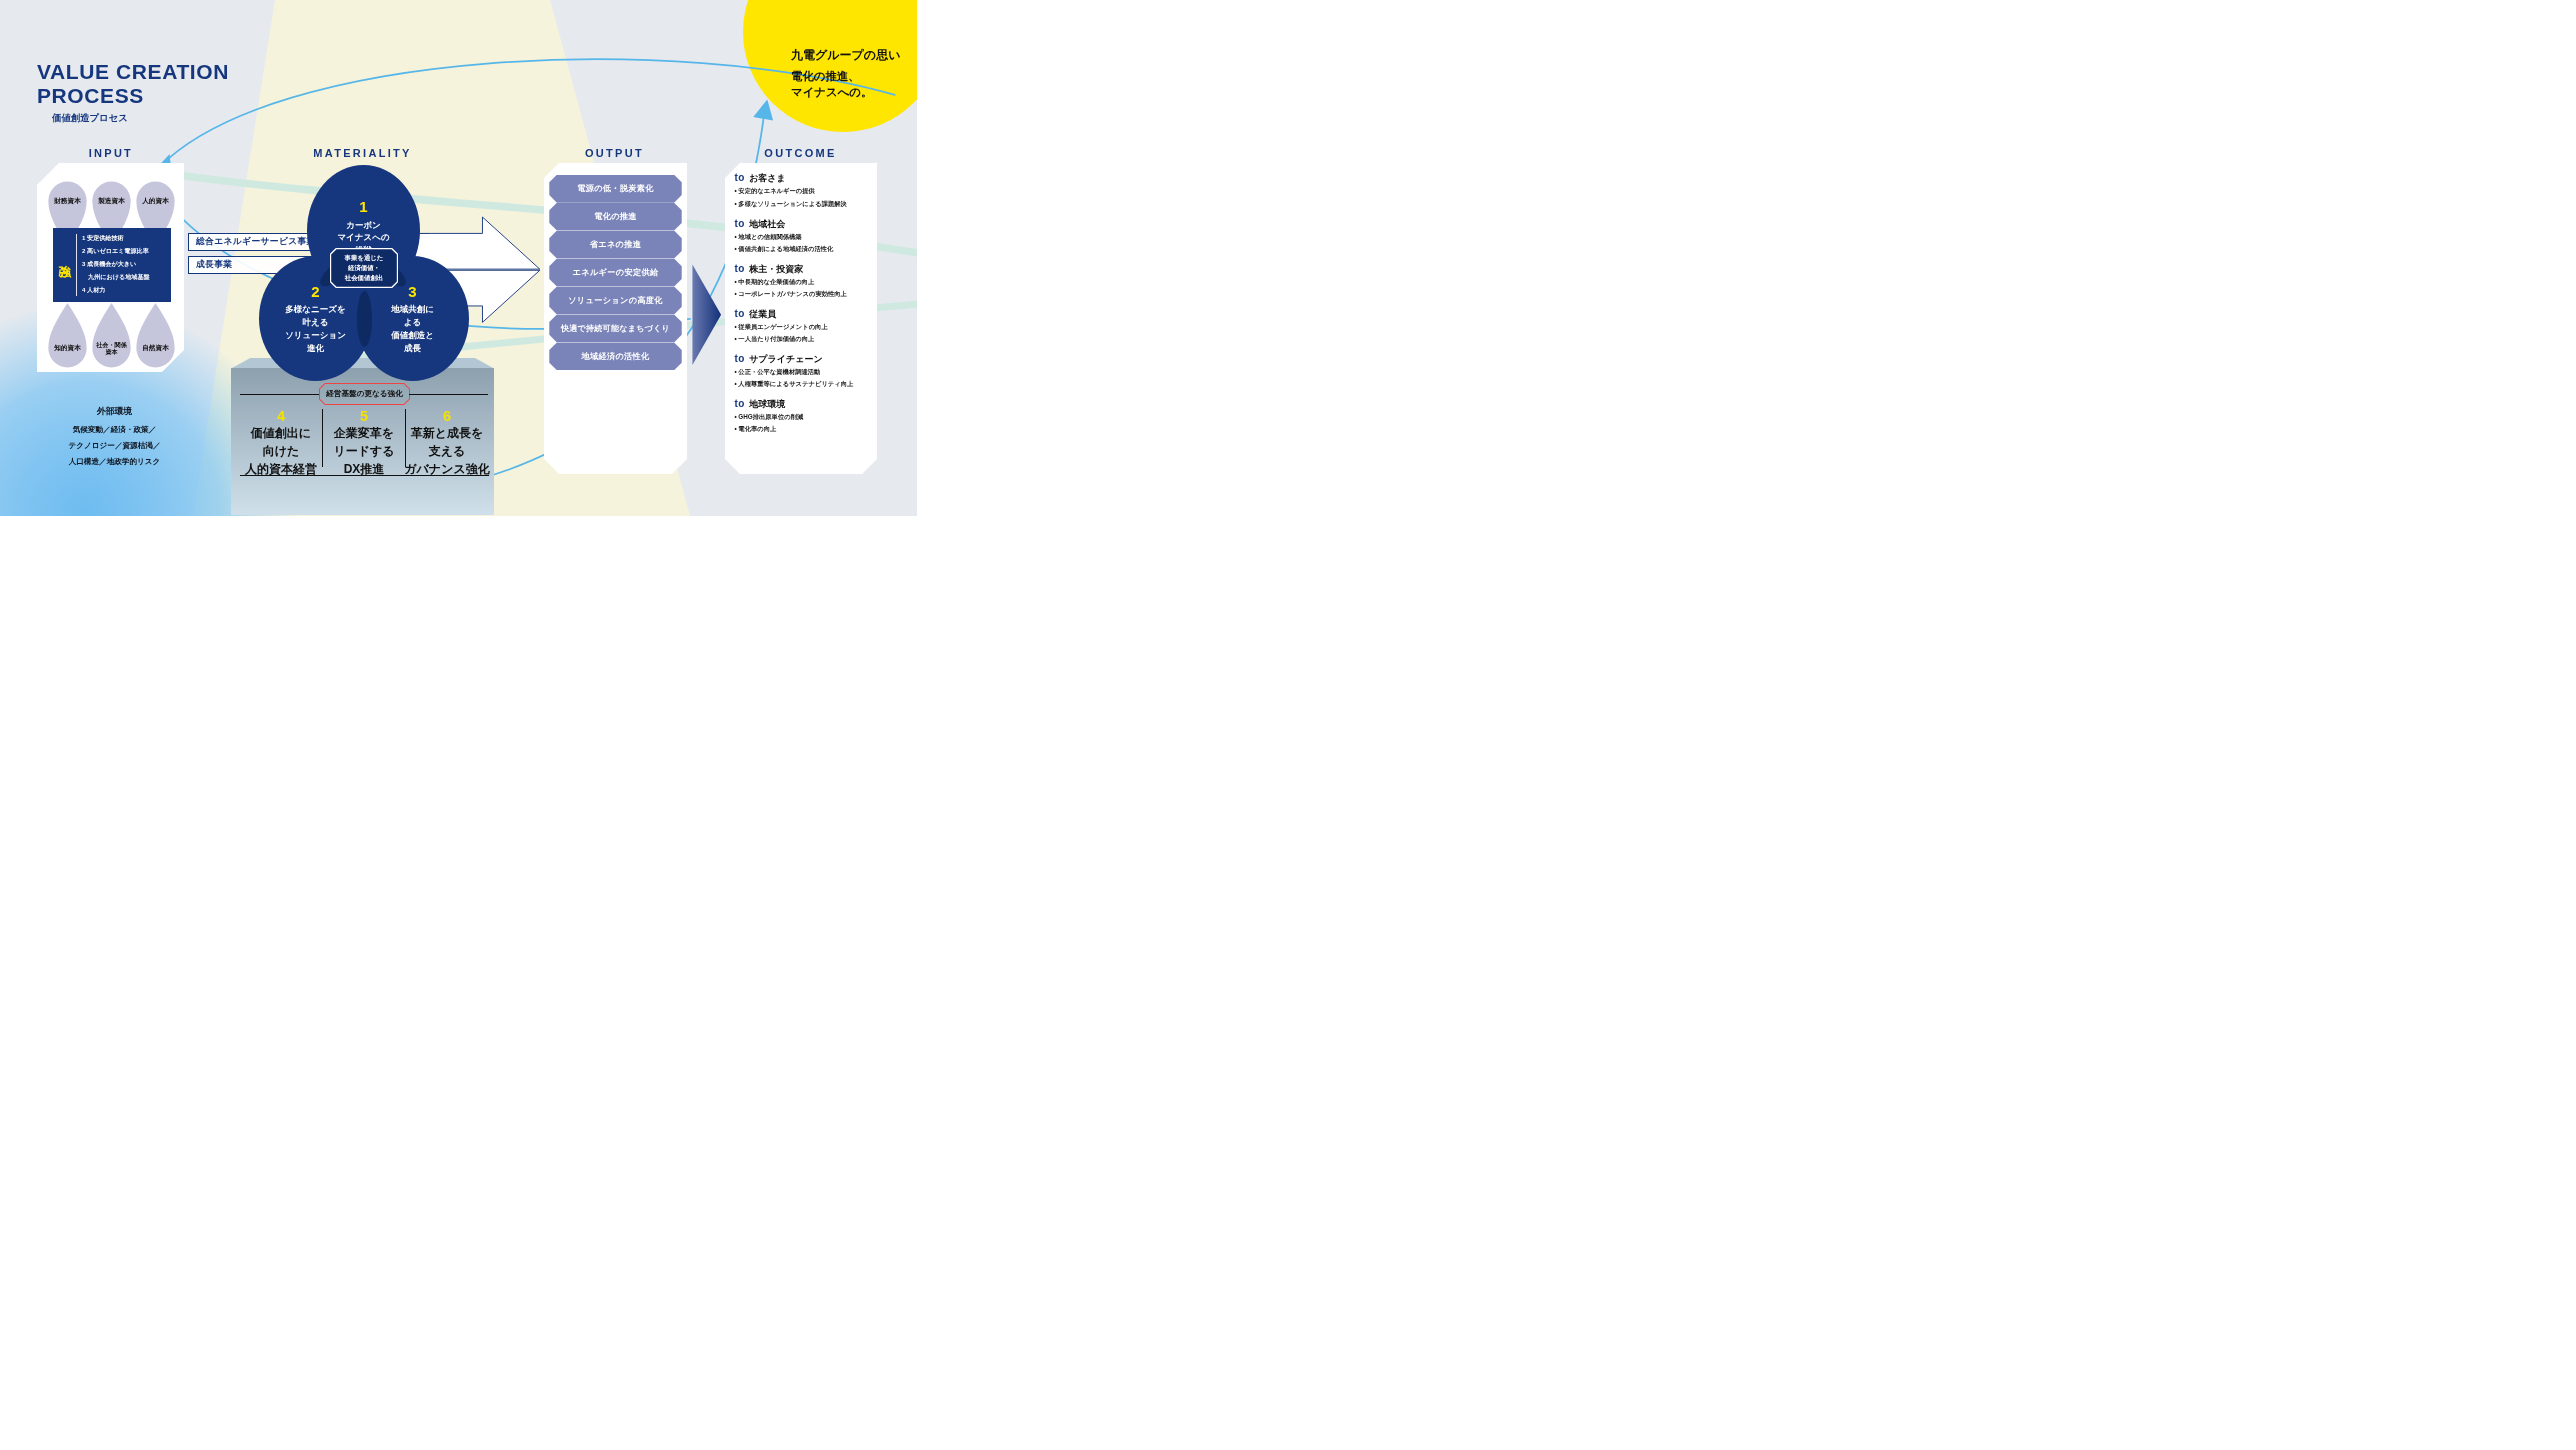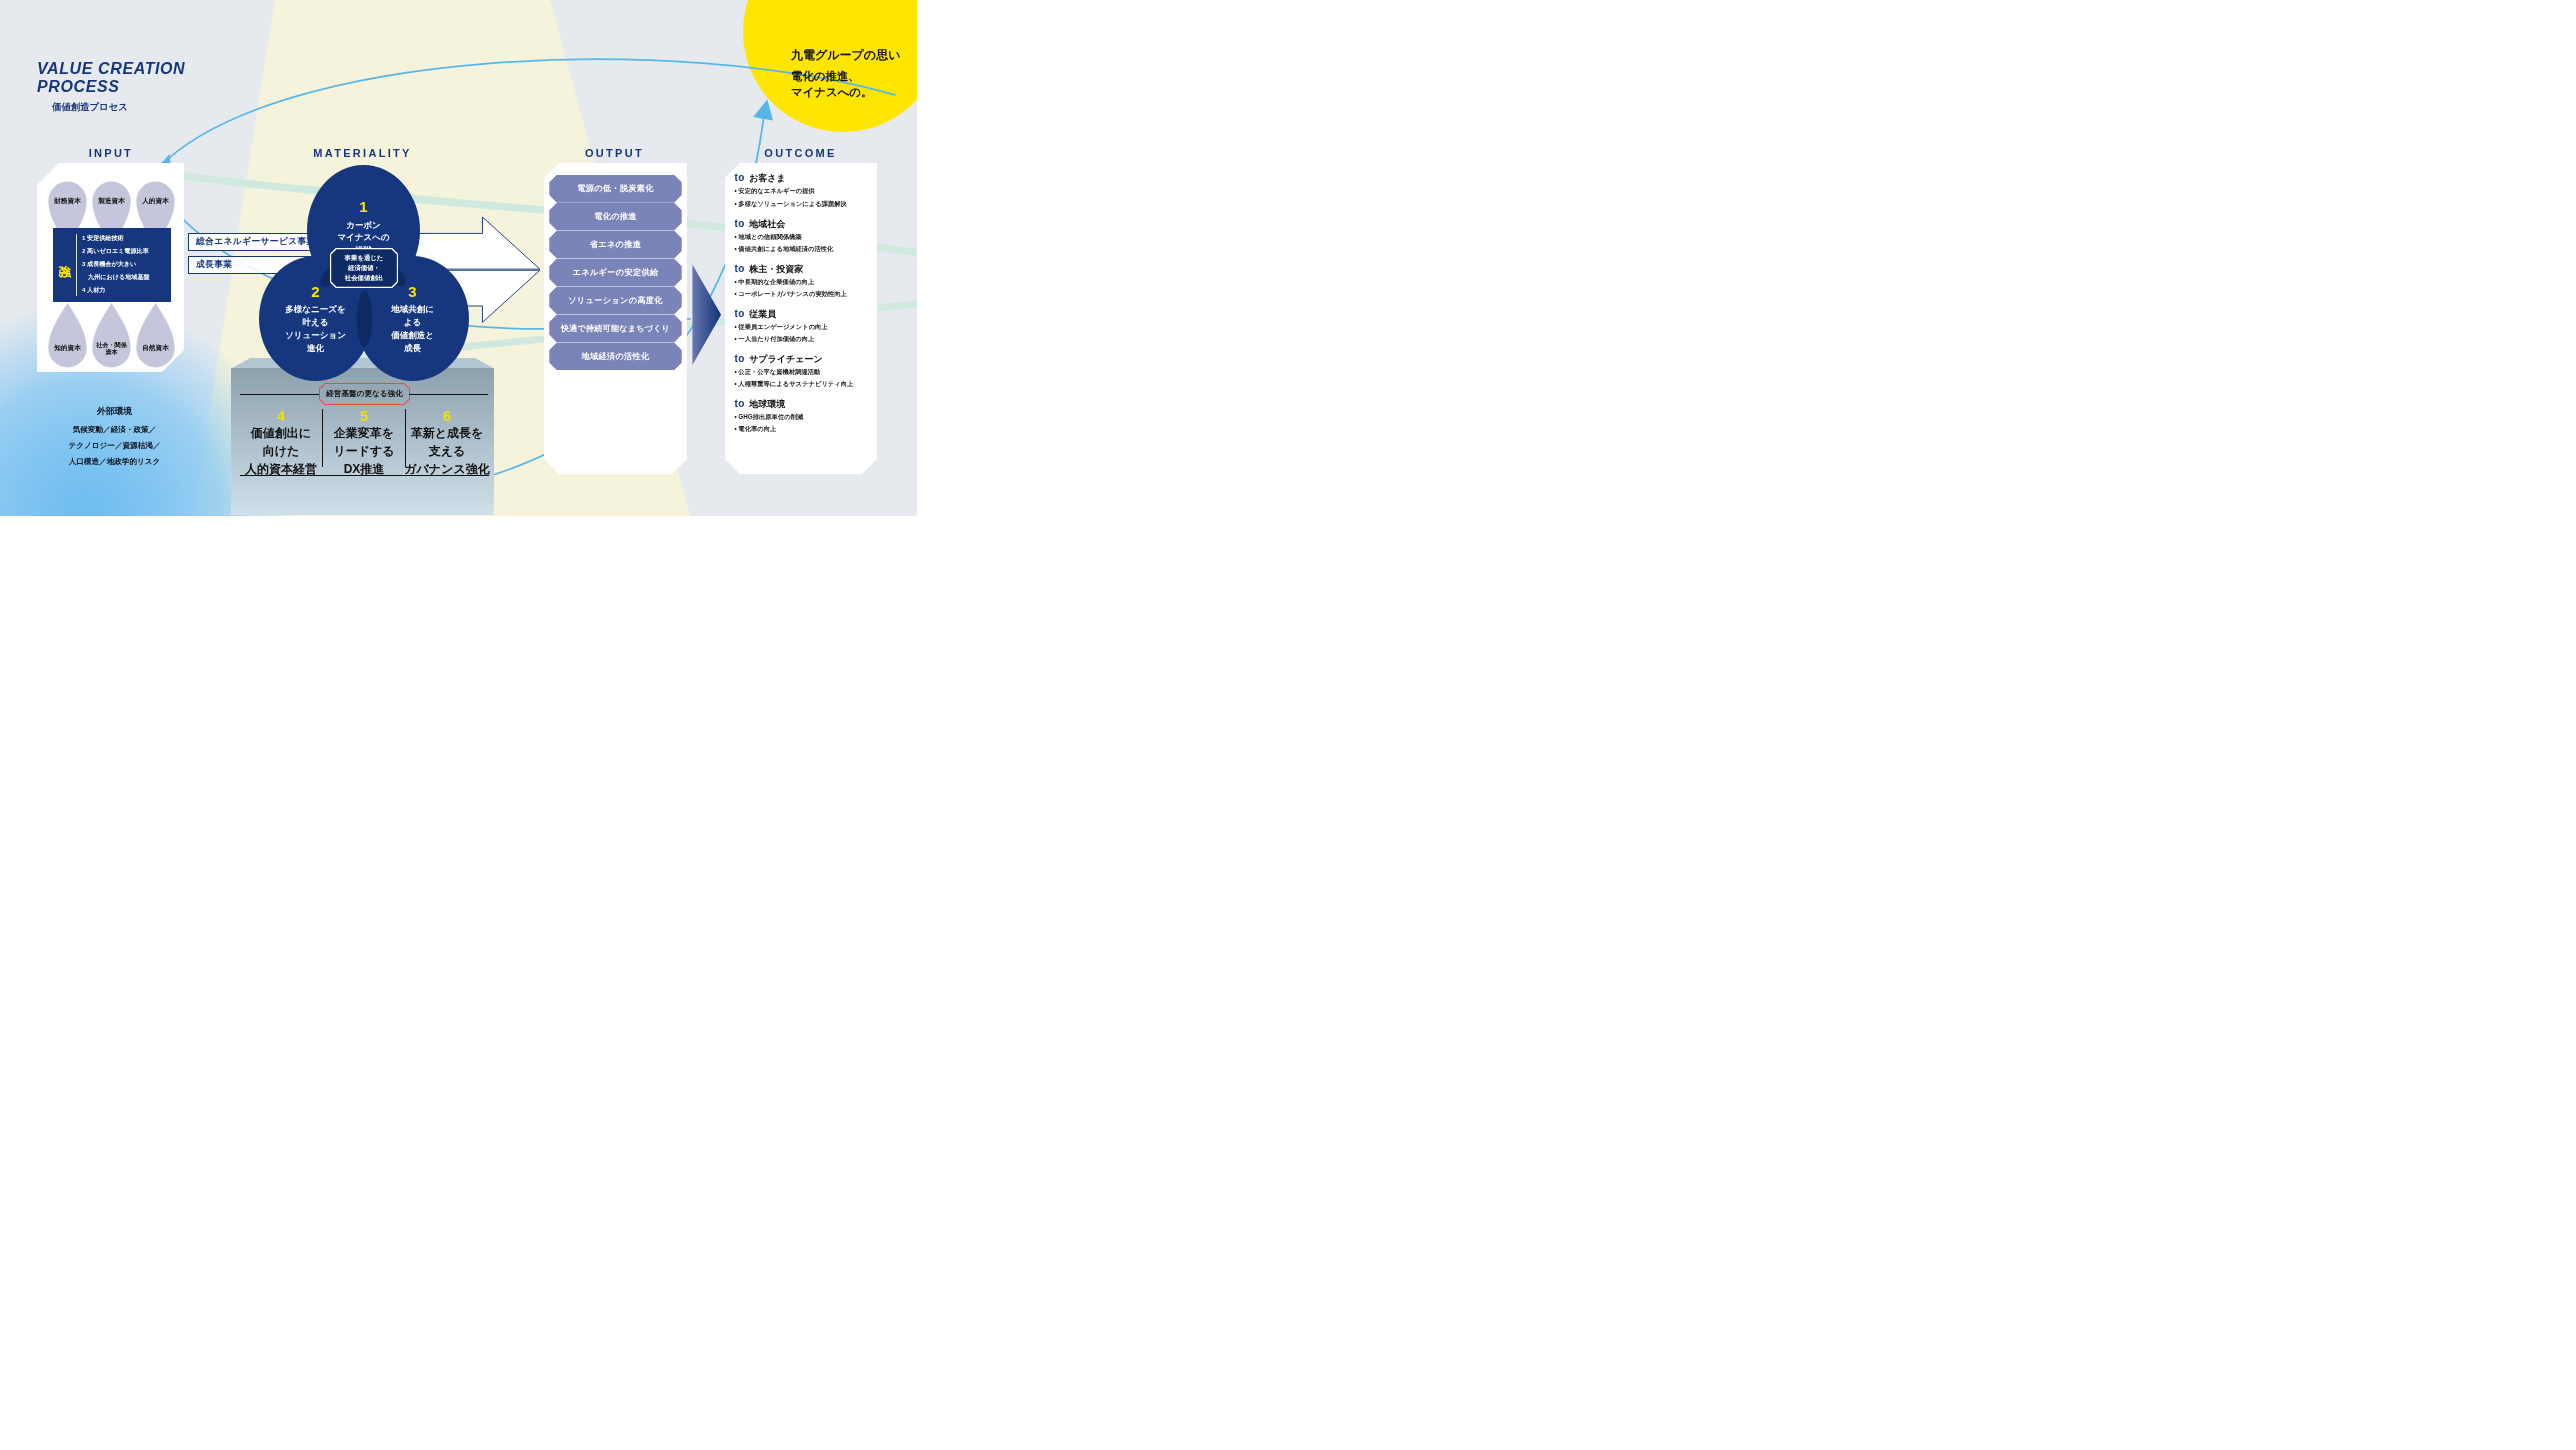--- a/index.html
+++ b/index.html
@@ -24,21 +24,21 @@
   #input-box{left:37px;top:163px;width:147px;height:209px;
      clip-path:polygon(22px 0,100% 0,100% calc(100% - 22px),calc(100% - 22px) 100%,0 100%,0 22px);}
   #output-box{left:544px;top:163px;width:143px;height:311px;
      clip-path:polygon(15px 0,100% 0,100% calc(100% - 15px),calc(100% - 15px) 100%,15px 100%,0 calc(100% - 15px),0 15px);}
   #outcome-box{left:725px;top:163px;width:152px;height:311px;
      clip-path:polygon(15px 0,100% 0,100% calc(100% - 15px),calc(100% - 15px) 100%,15px 100%,0 calc(100% - 15px),0 15px);}
   
   .sec-head{top:147px;width:175px;text-align:center;font-size:11px;font-weight:900;
             letter-spacing:2.3px;color:#16377e;z-index:10;}
   #main-title{left:37px;top:60px;z-index:10;color:#16377e;}
-  #main-title .t{font-size:16px;font-weight:900;line-height:1.12;letter-spacing:0.6px;font-style:italic;}
+  #main-title .t{font-size:21px;font-weight:900;line-height:1.12;letter-spacing:0.6px;}
   #main-title .sub{font-size:9.4px;font-weight:800;margin-top:4.7px;margin-left:15px;}
   #vision{left:283px;top:61px;width:354px;text-align:center;z-index:10;color:#111;}
   #vision .eyebrow{font-size:9.6px;font-weight:800;}
   #vision .headline-row{display:flex;justify-content:center;align-items:flex-start;gap:5.8px;margin-top:2.3px;}
   #vision .headline{font-size:21px;font-weight:900;letter-spacing:0.6px;}
   #vision .q{font-size:26px;font-weight:900;color:#f2de00;text-shadow:1.2px 1.8px 0 #111;line-height:1;transform:translateY(-4.7px);}
   #vision .tagline{font-size:8.8px;font-weight:800;margin-top:4.7px;letter-spacing:0.6px;}
   #thought{left:791px;top:47px;z-index:10;color:#111;}
   #thought .lbl{font-size:12px;font-weight:800;}
   #thought .msg{font-size:11.4px;font-weight:900;line-height:1.45;margin-top:3.5px;}

